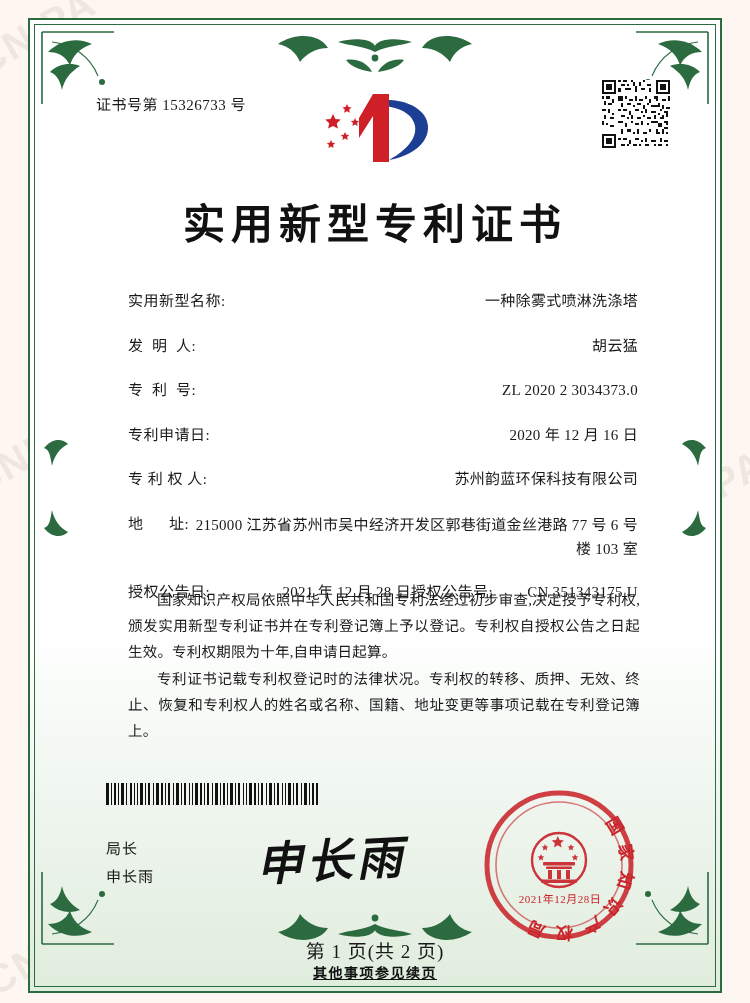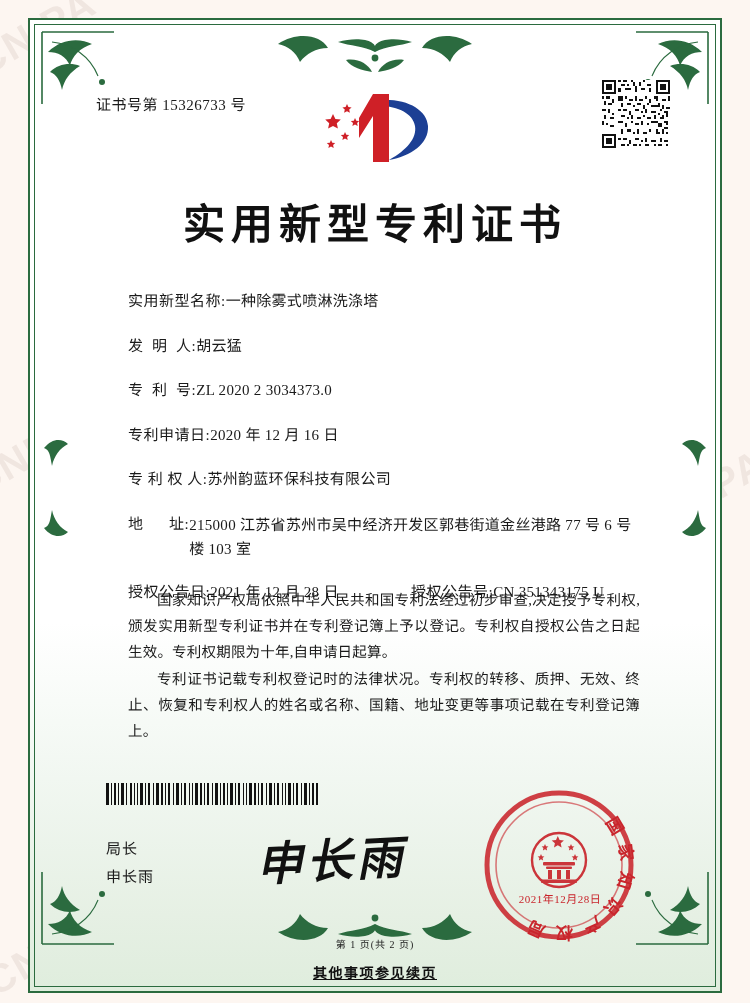--- a/index.html
+++ b/index.html
@@ -140,20 +140,21 @@
     margin-bottom: 22px;
   }
   .f-label {
     flex: 0 0 auto;
     white-space: pre;
     letter-spacing: 0.5px;
   }
   .f-value {
     flex: 1 1 auto;
     letter-spacing: 0.3px;
+    text-align: right;
   }
   .field.addr { margin-bottom: 20px; }
   .field.addr .f-value { line-height: 1.62; }
 
   .row-two {
     display: flex;
   }
   .row-two .half {
     display: flex;
   }
@@ -227,21 +228,21 @@
     z-index: 5;
   }
 
   
   .page-no {
     position: absolute;
     left: 0;
     right: 0;
     top: 918px;
     text-align: center;
-    font-size: 10px;
+    font-size: 19px;
     letter-spacing: 1px;
   }
   .footer-note {
     position: absolute;
     left: 0;
     right: 0;
     top: 962px;
     text-align: center;
     font-size: 14px;
     font-weight: bold;

